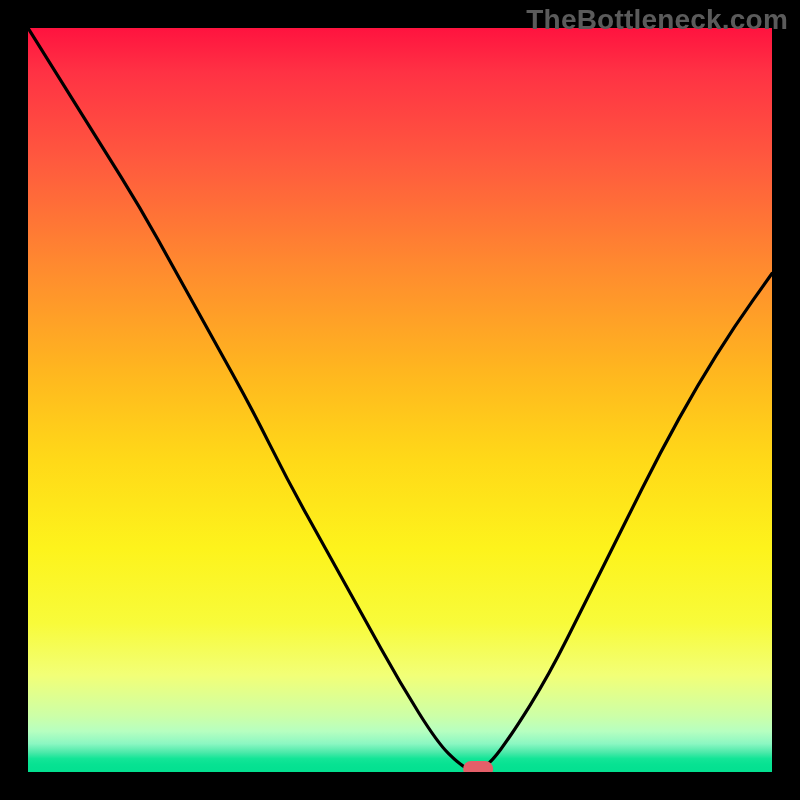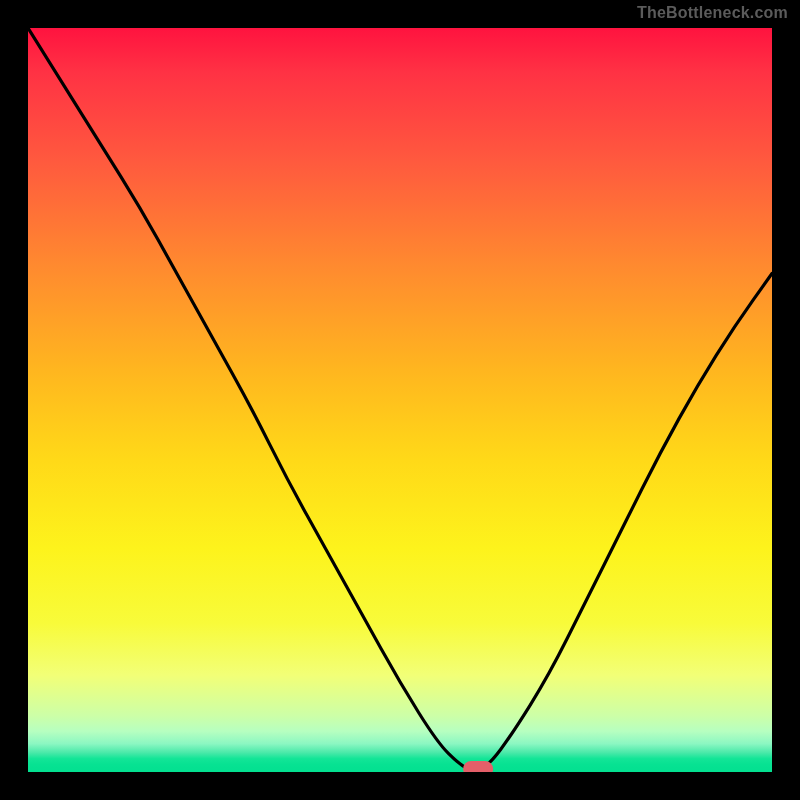--- a/index.html
+++ b/index.html
@@ -13,21 +13,21 @@
   .frame {
     position: relative;
     width: 800px;
     height: 800px;
     background: #000;
   }
   .watermark {
     position: absolute;
     top: 4px;
     right: 12px;
-    font-size: 16px;
+    font-size: 28px;
     font-weight: bold;
     color: #5b5b5b;
     letter-spacing: 0.2px;
     z-index: 3;
   }
   
   .plot-area {
     position: absolute;
     left: 28px;
     top: 28px;

